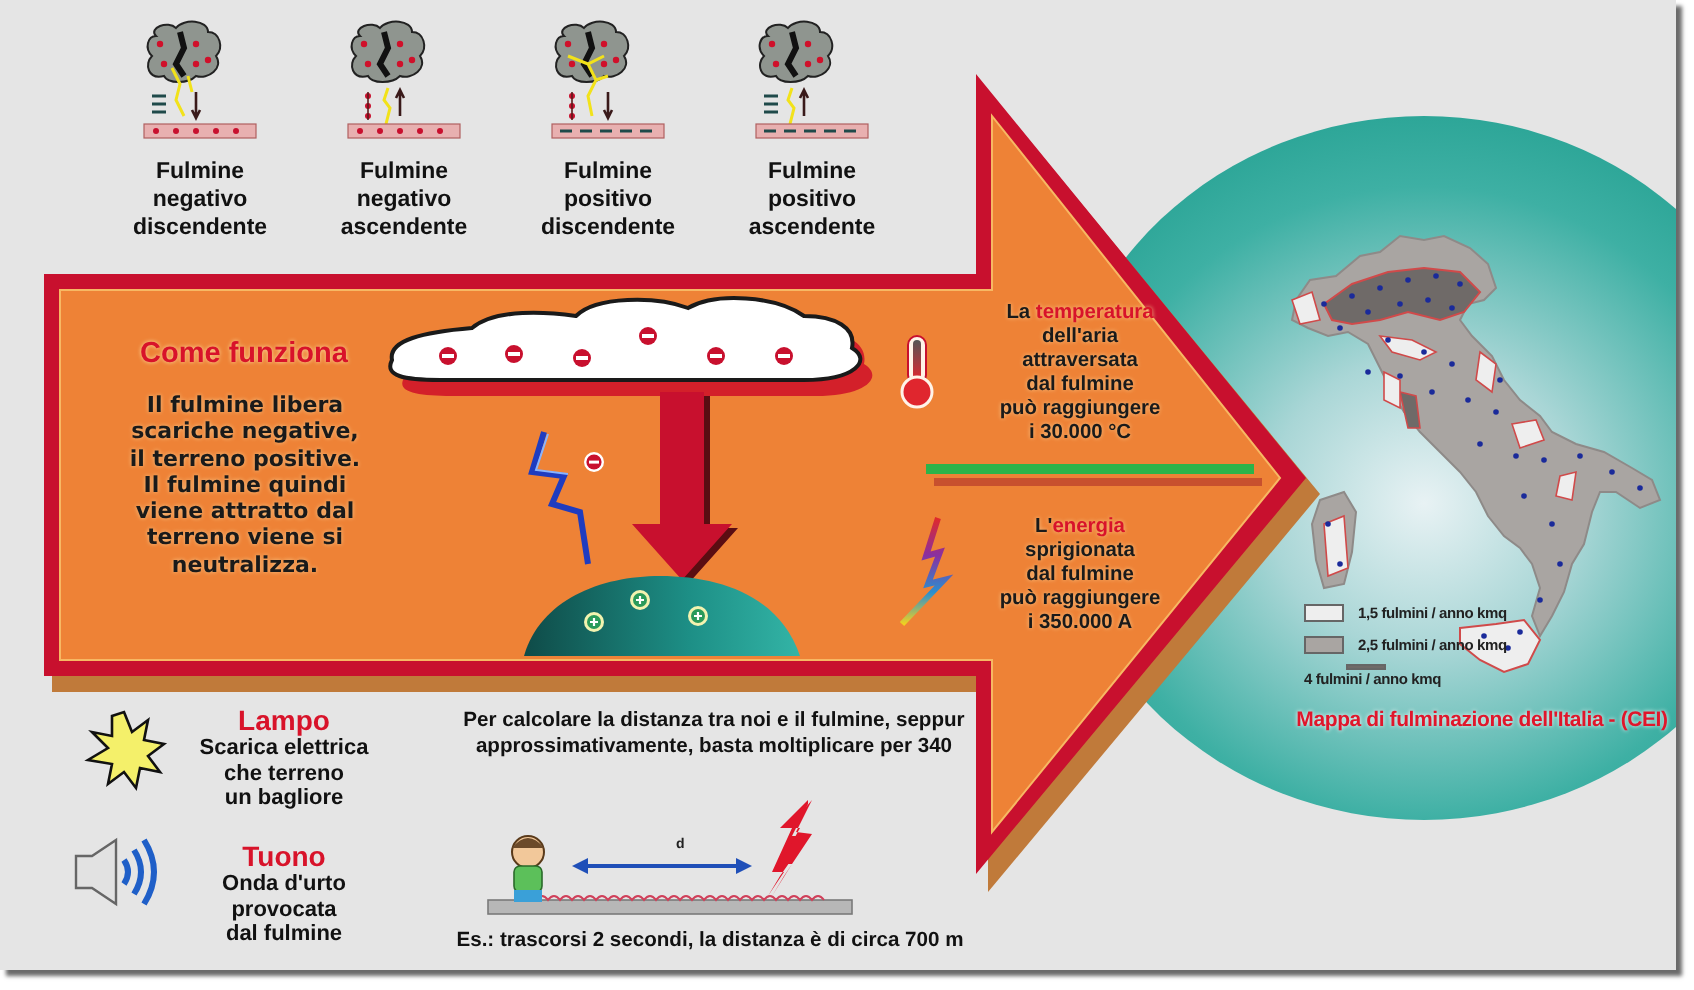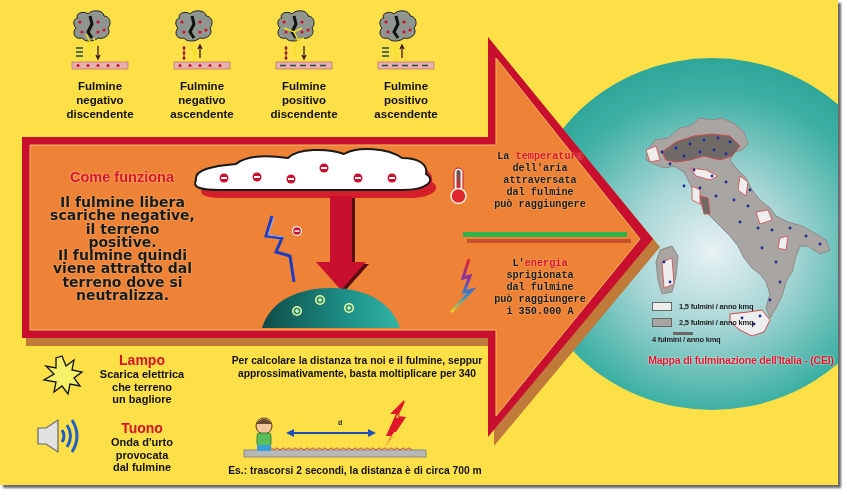--- a/index.html
+++ b/index.html
@@ -1,30 +1,30 @@
 <!DOCTYPE html>
 <html><head>
 <meta charset="utf-8">
 <style>
   html, body { margin:0; padding:0; background:#ffffff; }
   body { width:847px; height:495px; position:relative; overflow:hidden;
          font-family:"Liberation Sans", sans-serif; }
-  #page { position:absolute; left:0; top:0; width:838px; height:485px; background:#fde047;
+  #page { position:absolute; left:0; top:0; width:838px; height:485px; background:#e5e5e5;
           box-shadow: 3px 3px 2px #6a6a6a; overflow:hidden; }
   #art { position:absolute; left:0; top:0; width:838px; height:485px; }
 
   .type-label { position:absolute; top:79px; width:90px; text-align:center;
                 font-weight:bold; font-size:11.5px; line-height:14px; color:#111; }
   .how-title { position:absolute; left:62px; top:169px; width:120px; text-align:center;
                font-size:14.5px; color:#d8132a; font-weight:bold; text-shadow:0 0 2px #fbe1a4; }
   .how-text { position:absolute; left:50px; top:196px; width:145px; text-align:center;
-              font-family:"DejaVu Sans", sans-serif; font-weight:bold; font-size:14px; line-height:13.3px;
+              font-family:"DejaVu Sans", sans-serif; font-weight:bold; font-size:11px; line-height:13.3px;
               color:#1a1a1a; text-shadow:0 0 2px #f7c78a; }
 
-  .info { position:absolute; text-align:center; font-family:Liberation Mono, monospace;
+  .info { position:absolute; text-align:center; font-family:Liberation Sans, sans-serif;
           font-weight:bold; font-size:10.2px; line-height:12px; color:#1a1a1a;
           text-shadow:0 0 2px #f7c78a; }
   .info .hl { color:#d8132a; }
 
   .legend-row { position:absolute; left:620px; height:12px; display:flex; align-items:center;padding-left:32px; }
   .legend-sw { width:20px; height:9px; border:1.5px solid #666; margin-right:7px; box-sizing:border-box; }
   .legend-tx { font-size:7.5px; font-weight:bold; color:#222; letter-spacing:-0.2px; }
   .map-caption { position:absolute; left:608px; top:354px; width:266px; font-size:10.5px; font-weight:bold;
                  color:#e0162b; text-shadow:0 0 2px #ffffff; letter-spacing:-0.2px;text-align:center; }
 
@@ -349,30 +349,31 @@
     <div>ascendente</div>
   </div>
 
   <div class="how-title">Come funziona</div>
   <div class="how-text">
     <div>Il fulmine libera</div>
     <div>scariche negative,</div>
     <div>il terreno positive.</div>
     <div>Il fulmine quindi</div>
     <div>viene attratto dal</div>
-    <div>terreno dove si</div>
+    <div>terreno viene si</div>
     <div>neutralizza.</div>
   </div>
 
   <div class="info" style="left:470px; top:151px; width:140px;">
     <div><span>La </span><span class="hl">temperatura</span></div>
     <div>dell'aria</div>
     <div>attraversata</div>
     <div>dal fulmine</div>
     <div>può raggiungere</div>
+    <div>i 30.000 °C</div>
   </div>
 
   <div class="info" style="left:470px; top:258px; width:140px;">
     <div><span>L'</span><span class="hl">energia</span></div>
     <div>sprigionata</div>
     <div>dal fulmine</div>
     <div>può raggiungere</div>
     <div>i 350.000 A</div>
   </div>
 

